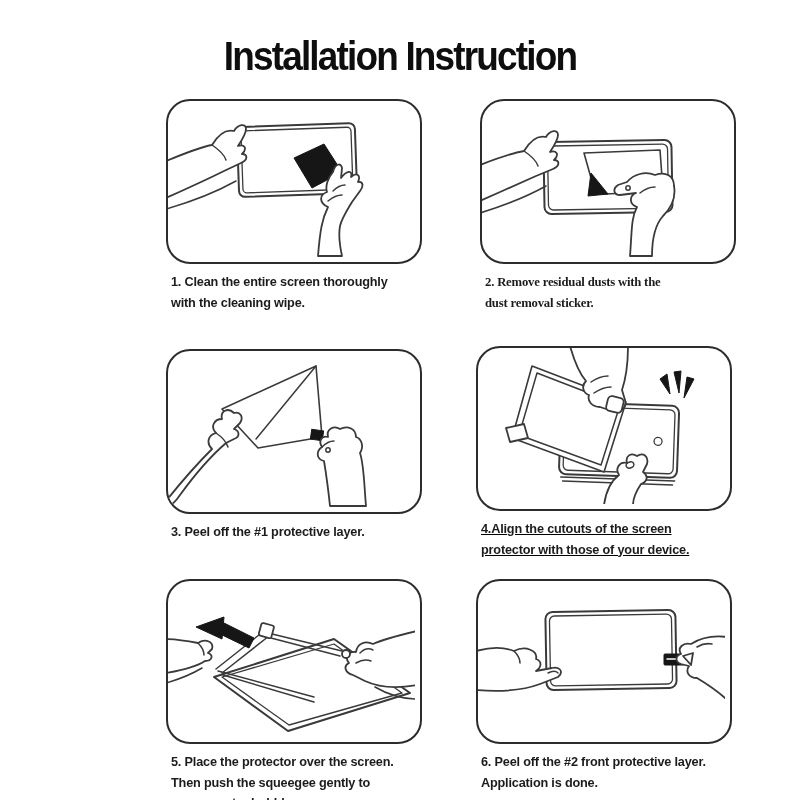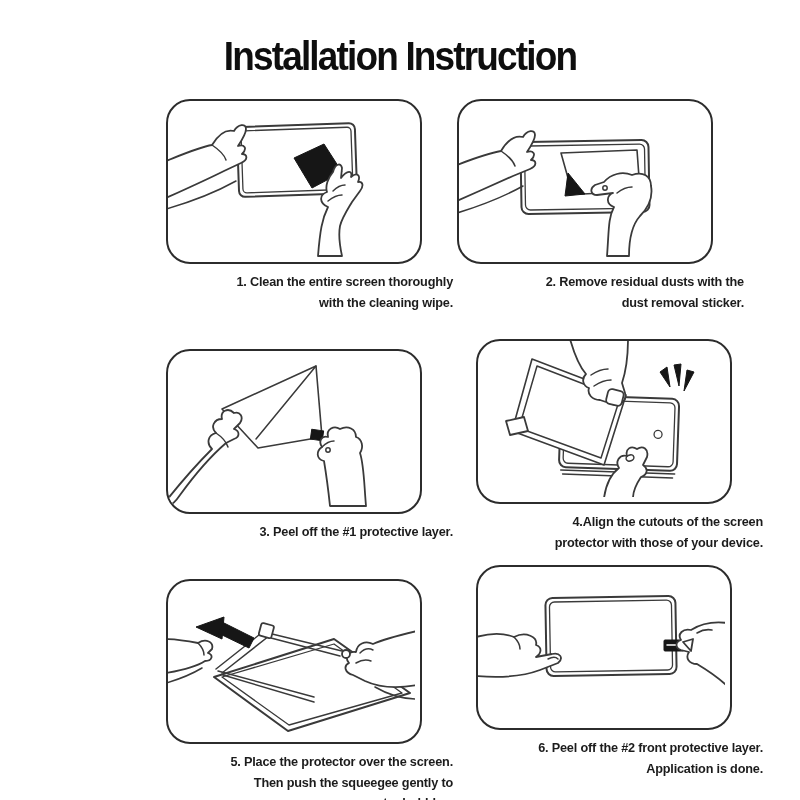--- a/index.html
+++ b/index.html
@@ -5,43 +5,43 @@
   html,body{margin:0;padding:0;}
   body{
     width:800px;height:800px;background:#ffffff;position:relative;
     font-family:"Liberation Sans", sans-serif;overflow:hidden;
   }
   .title{
     position:absolute;left:0;right:0;top:6px;text-align:center;
     font-size:41px;font-weight:bold;letter-spacing:-2px;color:#0e0e0e;
     transform:scaleX(0.9);transform-origin:center top;white-space:nowrap;
   }
-  .step{position:absolute;width:320px;text-align:right;}
+  .step{position:absolute;width:320px;}
   .panel{
     width:252px;height:161px;border:2.5px solid #2c2c2c;border-radius:24px;
     background:#fff;overflow:hidden;box-sizing:content-box;
   }
   .panel svg{display:block;}
   .caption{
     margin:8px 0 0 5px;font-size:13.5px;font-weight:bold;line-height:20.5px;
     letter-spacing:-0.2px;color:#1c1c1c;white-space:pre-line;width:300px;
     transform:scaleX(0.94);transform-origin:left top;
   }
   
   .dev{fill:none;stroke:#3a3a3a;stroke-width:2;stroke-linejoin:round;}
   .devthin{fill:none;stroke:#3a3a3a;stroke-width:1.3;stroke-linejoin:round;}
   .hand{fill:#ffffff;stroke:#3a3a3a;stroke-width:1.8;stroke-linejoin:round;stroke-linecap:round;}
   .sheet{fill:#ffffff;stroke:#3a3a3a;stroke-width:1.6;stroke-linejoin:round;}
   .line{fill:none;stroke:#3a3a3a;stroke-width:1.5;stroke-linecap:round;stroke-linejoin:round;}
   .blackfill{fill:#161616;stroke:#161616;stroke-width:1;stroke-linejoin:round;}
   .whiteline{fill:none;stroke:#ffffff;stroke-width:1.5;stroke-linecap:round;}
   
-  #step1{left:126px;top:83px;}  #step2{left:417px;top:83px;}
-  #step3{left:126px;top:333px;} #step4{left:436px;top:323px;}
-  #step5{left:126px;top:563px;} #step6{left:436px;top:549px;}
+  #step1{left:126px;top:83px;}  #step2{left:440px;top:83px;font-family:Liberation Serif, serif;}
+  #step3{left:126px;top:333px;} #step4{left:436px;top:330px;text-decoration:underline;}
+  #step5{left:126px;top:563px;} #step6{left:436px;top:563px;}
 </style>
 </head>
 <body>
 
 <h1 class="title">Installation Instruction</h1>
 
 <figure class="step" id="step1">
   <div class="panel">
     <svg width="247" height="156" viewBox="0 0 247 156">
       <g transform="rotate(-2 130 60)">

